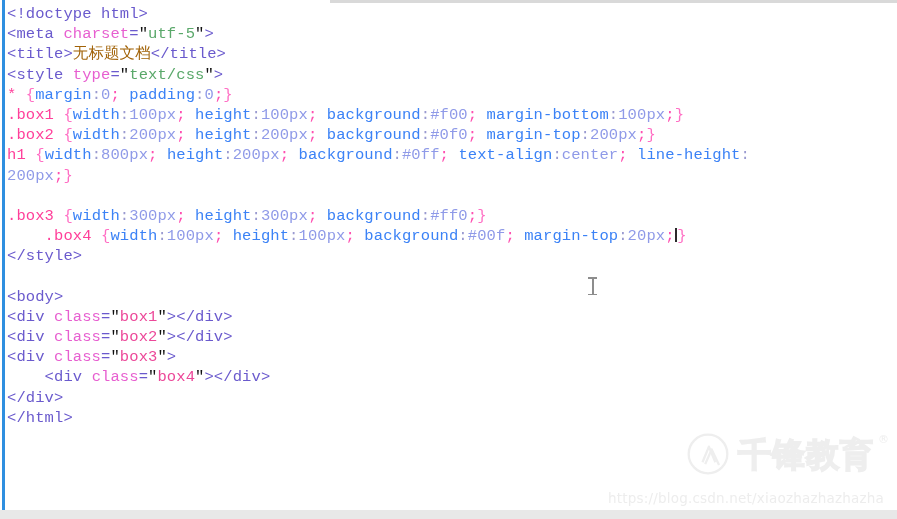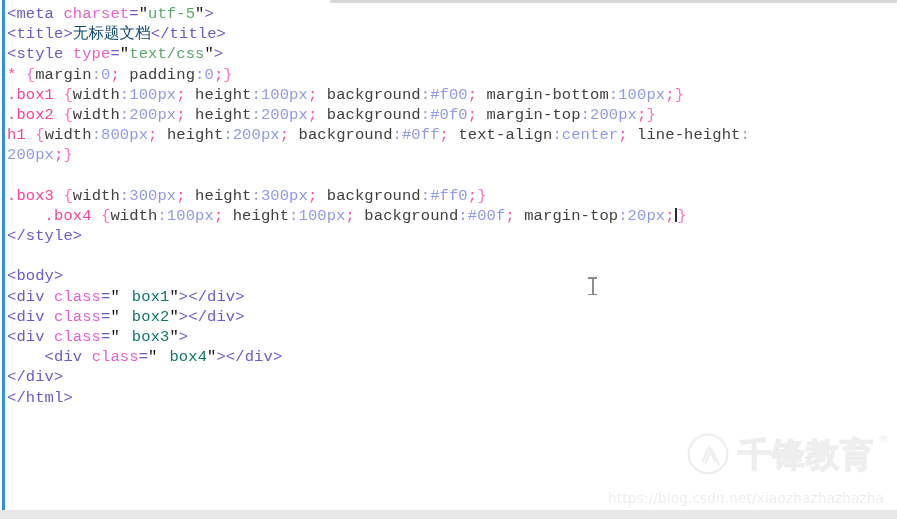--- a/index.html
+++ b/index.html
@@ -76,26 +76,26 @@
     font-size: 15.5px;
     letter-spacing: 0.1px;
     white-space: pre;
     color: #1a1a1a;
   }
 
   
   .t-tag      { color: #6a5acd; }
   .t-attr     { color: #e75fd0; }   
   .t-strgreen { color: #5aa86a; }   
-  .t-strblue  { color: #0f766e; margin-left: 12px; }   
+  .t-strblue  { color: #ec4899; }   
   .t-quote    { color: #111111; }
-  .t-text     { color: #0c4a6e; text-align: center; }   
+  .t-text     { color: #a16207; text-align: center; }   
   .t-sel      { color: #ff3f9a; }   
   .t-brace    { color: #ff6fc4; }   
-  .t-prop     { color: #404040; }   
+  .t-prop     { color: #3b82f6; }   
   .t-colon    { color: #9a9ad0; }
   .t-val      { color: #8f9ae8; }   
   .t-semi     { color: #ff4fb0; }   
 
   
   .caret {
     display: inline-block;
     width: 1.5px;
     height: 14px;
     background: #2b2b2b;
@@ -180,20 +180,21 @@
 <body>
 
 <div id="app">
 
   <div class="top-chrome"></div>
   <div class="top-chrome-right"></div>
 
   <div class="gutter-rule"></div>
 
   <div class="code-pane" id="code-pane">
+      <div class="line"><span class="t-tag">&lt;!doctype html&gt;</span></div>
       <div class="line"><span class="t-tag">&lt;meta </span><span class="t-attr">charset</span><span class="t-tag">=</span><span class="t-quote">"</span><span class="t-strgreen">utf-5</span><span class="t-quote">"</span><span class="t-tag">&gt;</span></div>
       <div class="line"><span class="t-tag">&lt;title&gt;</span><span class="t-text">无标题文档</span><span class="t-tag">&lt;/title&gt;</span></div>
       <div class="line"><span class="t-tag">&lt;style </span><span class="t-attr">type</span><span class="t-tag">=</span><span class="t-quote">"</span><span class="t-strgreen">text/css</span><span class="t-quote">"</span><span class="t-tag">&gt;</span></div>
       <div class="line"><span class="t-sel">*</span><span class="t-text"> </span><span class="t-brace">{</span><span class="t-prop">margin</span><span class="t-colon">:</span><span class="t-val">0</span><span class="t-semi">;</span><span class="t-text"> </span><span class="t-prop">padding</span><span class="t-colon">:</span><span class="t-val">0</span><span class="t-semi">;</span><span class="t-brace">}</span></div>
       <div class="line"><span class="t-sel">.box1</span><span class="t-text"> </span><span class="t-brace">{</span><span class="t-prop">width</span><span class="t-colon">:</span><span class="t-val">100px</span><span class="t-semi">;</span><span class="t-text"> </span><span class="t-prop">height</span><span class="t-colon">:</span><span class="t-val">100px</span><span class="t-semi">;</span><span class="t-text"> </span><span class="t-prop">background</span><span class="t-colon">:</span><span class="t-val">#f00</span><span class="t-semi">;</span><span class="t-text"> </span><span class="t-prop">margin-bottom</span><span class="t-colon">:</span><span class="t-val">100px</span><span class="t-semi">;</span><span class="t-brace">}</span></div>
       <div class="line"><span class="t-sel">.box2</span><span class="t-text"> </span><span class="t-brace">{</span><span class="t-prop">width</span><span class="t-colon">:</span><span class="t-val">200px</span><span class="t-semi">;</span><span class="t-text"> </span><span class="t-prop">height</span><span class="t-colon">:</span><span class="t-val">200px</span><span class="t-semi">;</span><span class="t-text"> </span><span class="t-prop">background</span><span class="t-colon">:</span><span class="t-val">#0f0</span><span class="t-semi">;</span><span class="t-text"> </span><span class="t-prop">margin-top</span><span class="t-colon">:</span><span class="t-val">200px</span><span class="t-semi">;</span><span class="t-brace">}</span></div>
       <div class="line"><span class="t-sel">h1</span><span class="t-text"> </span><span class="t-brace">{</span><span class="t-prop">width</span><span class="t-colon">:</span><span class="t-val">800px</span><span class="t-semi">;</span><span class="t-text"> </span><span class="t-prop">height</span><span class="t-colon">:</span><span class="t-val">200px</span><span class="t-semi">;</span><span class="t-text"> </span><span class="t-prop">background</span><span class="t-colon">:</span><span class="t-val">#0ff</span><span class="t-semi">;</span><span class="t-text"> </span><span class="t-prop">text-align</span><span class="t-colon">:</span><span class="t-val">center</span><span class="t-semi">;</span><span class="t-text"> </span><span class="t-prop">line-height</span><span class="t-colon">:</span></div>
       <div class="line"><span class="t-val">200px</span><span class="t-semi">;</span><span class="t-brace">}</span></div>
       <div class="line">&nbsp;</div>
       <div class="line"><span class="t-sel">.box3</span><span class="t-text"> </span><span class="t-brace">{</span><span class="t-prop">width</span><span class="t-colon">:</span><span class="t-val">300px</span><span class="t-semi">;</span><span class="t-text"> </span><span class="t-prop">height</span><span class="t-colon">:</span><span class="t-val">300px</span><span class="t-semi">;</span><span class="t-text"> </span><span class="t-prop">background</span><span class="t-colon">:</span><span class="t-val">#ff0</span><span class="t-semi">;</span><span class="t-brace">}</span></div>

